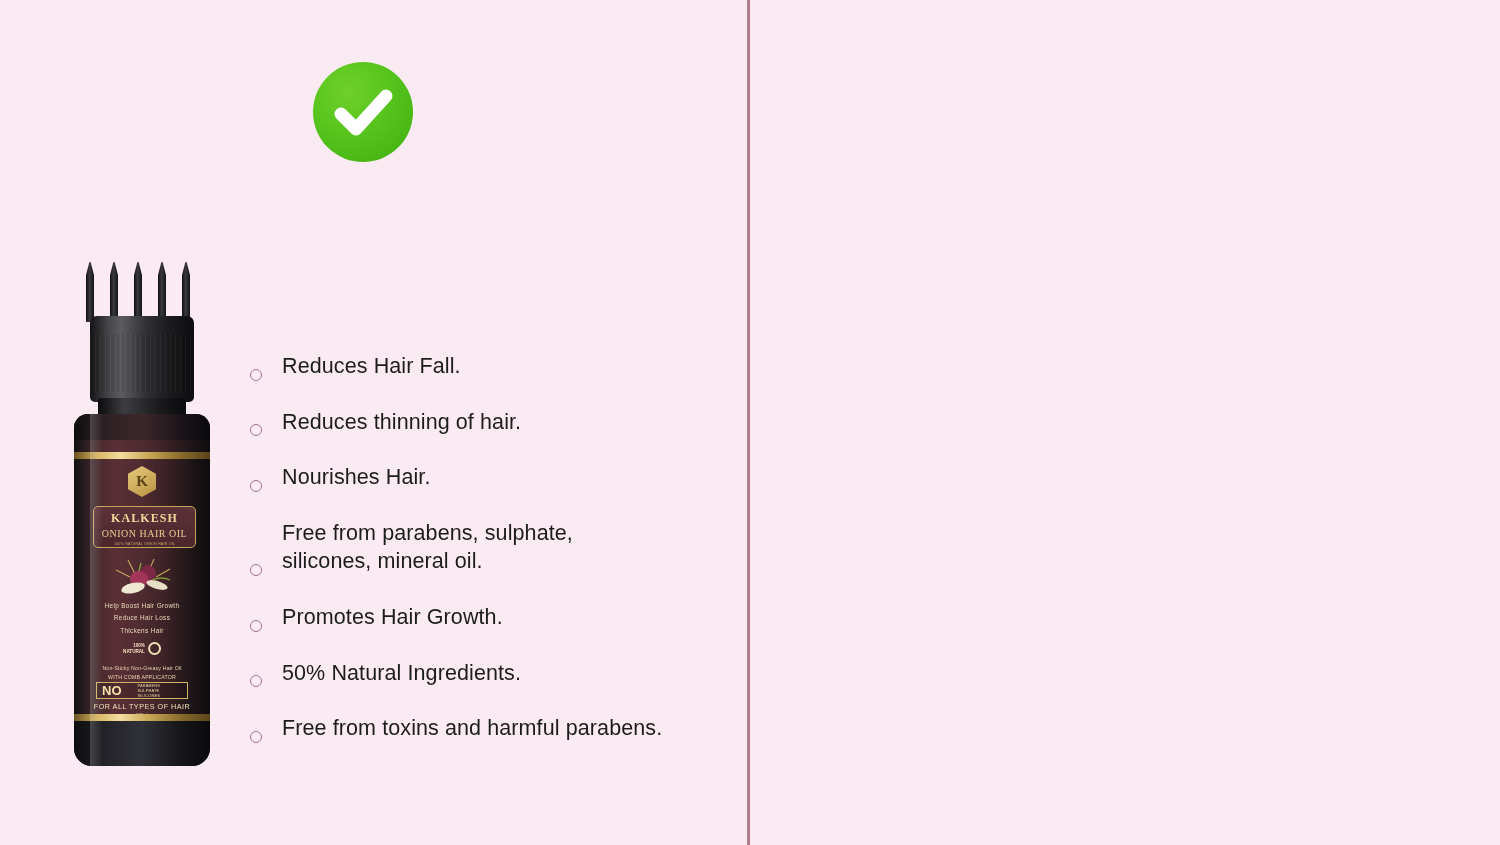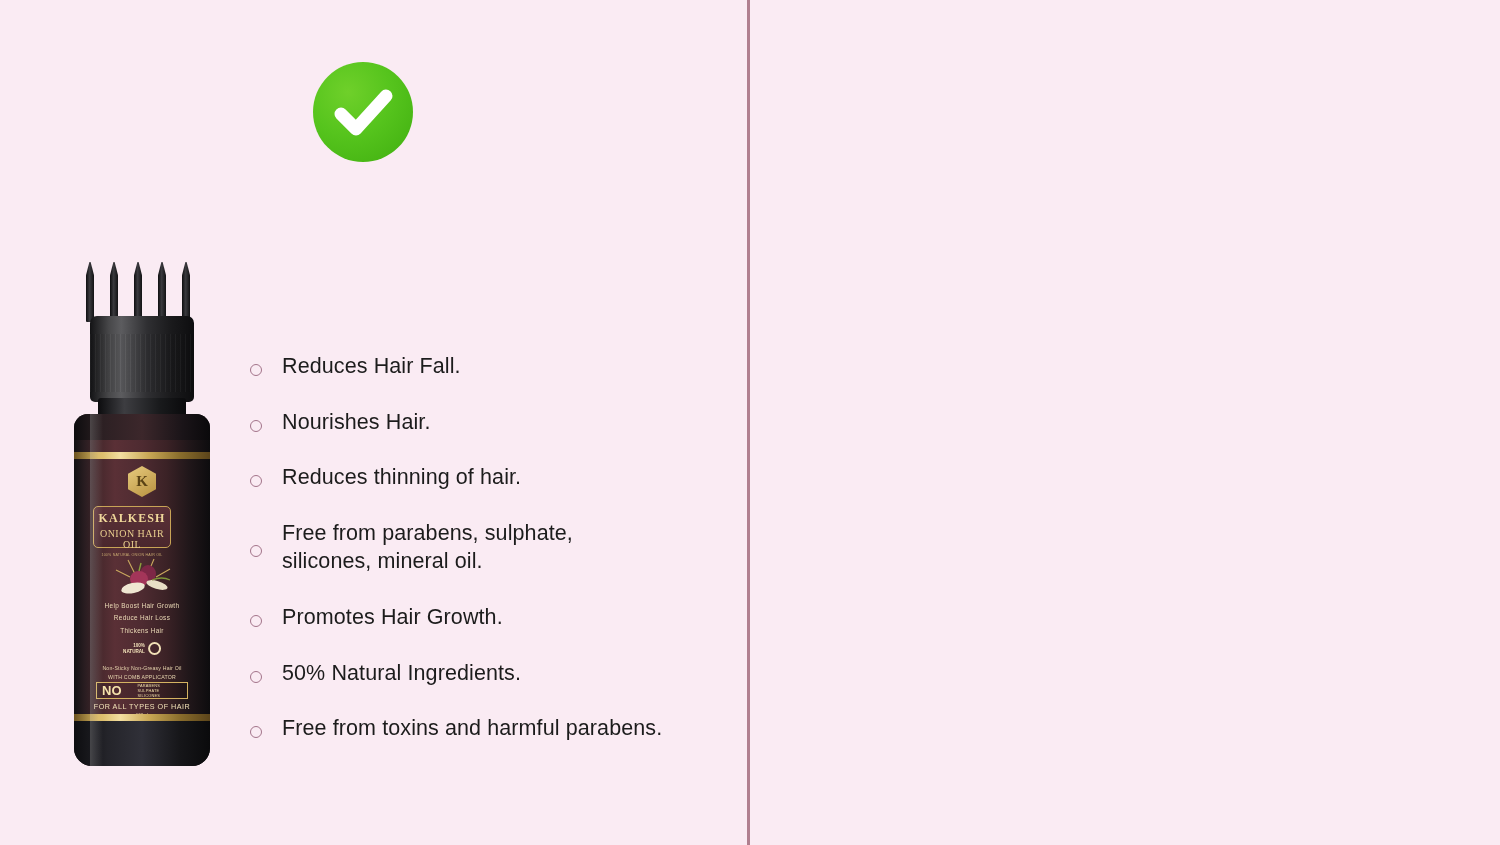--- a/index.html
+++ b/index.html
@@ -39,21 +39,21 @@
     background:radial-gradient(circle at 35% 30%, #6fd02a 0%, #56c41d 45%, #3fae0f 100%);
   }
   .icon-check svg { position:absolute; left:0; top:0; }
 
   
   .bullets { position:absolute; }
   .bullets-pro { left:250px; top:352px; width:470px; }
 
   .bullet-row {
     display:flex;
-    align-items:center;
+    align-items:flex-end;
     margin-bottom:27px;
   }
   .bullet-mark {
     flex:0 0 auto;
     width:12px; height:12px;
     border:1.6px solid #a3748a;
     border-radius:50%;
     margin-top:8px;
     margin-right:20px;
   }
@@ -131,21 +131,21 @@
     width:28px; height:31px;
     background:linear-gradient(145deg,#e7cb7e,#b8913f);
     clip-path:polygon(50% 0%,100% 25%,100% 75%,50% 100%,0% 75%,0% 25%);
     display:flex; align-items:center; justify-content:center;
     font-size:15px; font-weight:bold; color:#5a4315;
     font-family:"Liberation Serif", serif;
   }
   
   .bd-plaque {
     position:absolute; left:19px; top:92px;
-    width:78px; height:42px;
+    width:103px; height:42px;
     border:1.3px solid #c8a456;
     border-radius:5px;
     background:linear-gradient(to bottom,#5c3138,#4a272d);
     text-align:center;
     padding-top:4px;
   }
   .bd-brand {
     font-family:"Liberation Serif", serif;
     font-size:12px; font-weight:bold; color:#f0d89a;
     letter-spacing:1.1px;
@@ -297,25 +297,25 @@
       </div>
     </div>
 
     <div class="bullets bullets-pro">
       <div class="bullet-row">
         <div class="bullet-mark"></div>
         <div class="bullet-text">Reduces Hair Fall.</div>
       </div>
       <div class="bullet-row">
         <div class="bullet-mark"></div>
+        <div class="bullet-text">Reduces thinning of hair.</div>
+      </div>
+      <div class="bullet-row">
+        <div class="bullet-mark"></div>
         <div class="bullet-text">Nourishes Hair.</div>
-      </div>
-      <div class="bullet-row">
-        <div class="bullet-mark"></div>
-        <div class="bullet-text">Reduces thinning of hair.</div>
       </div>
       <div class="bullet-row">
         <div class="bullet-mark"></div>
         <div class="bullet-text">Free from parabens, sulphate,
 silicones, mineral oil.</div>
       </div>
       <div class="bullet-row">
         <div class="bullet-mark"></div>
         <div class="bullet-text">Promotes Hair Growth.</div>
       </div>

